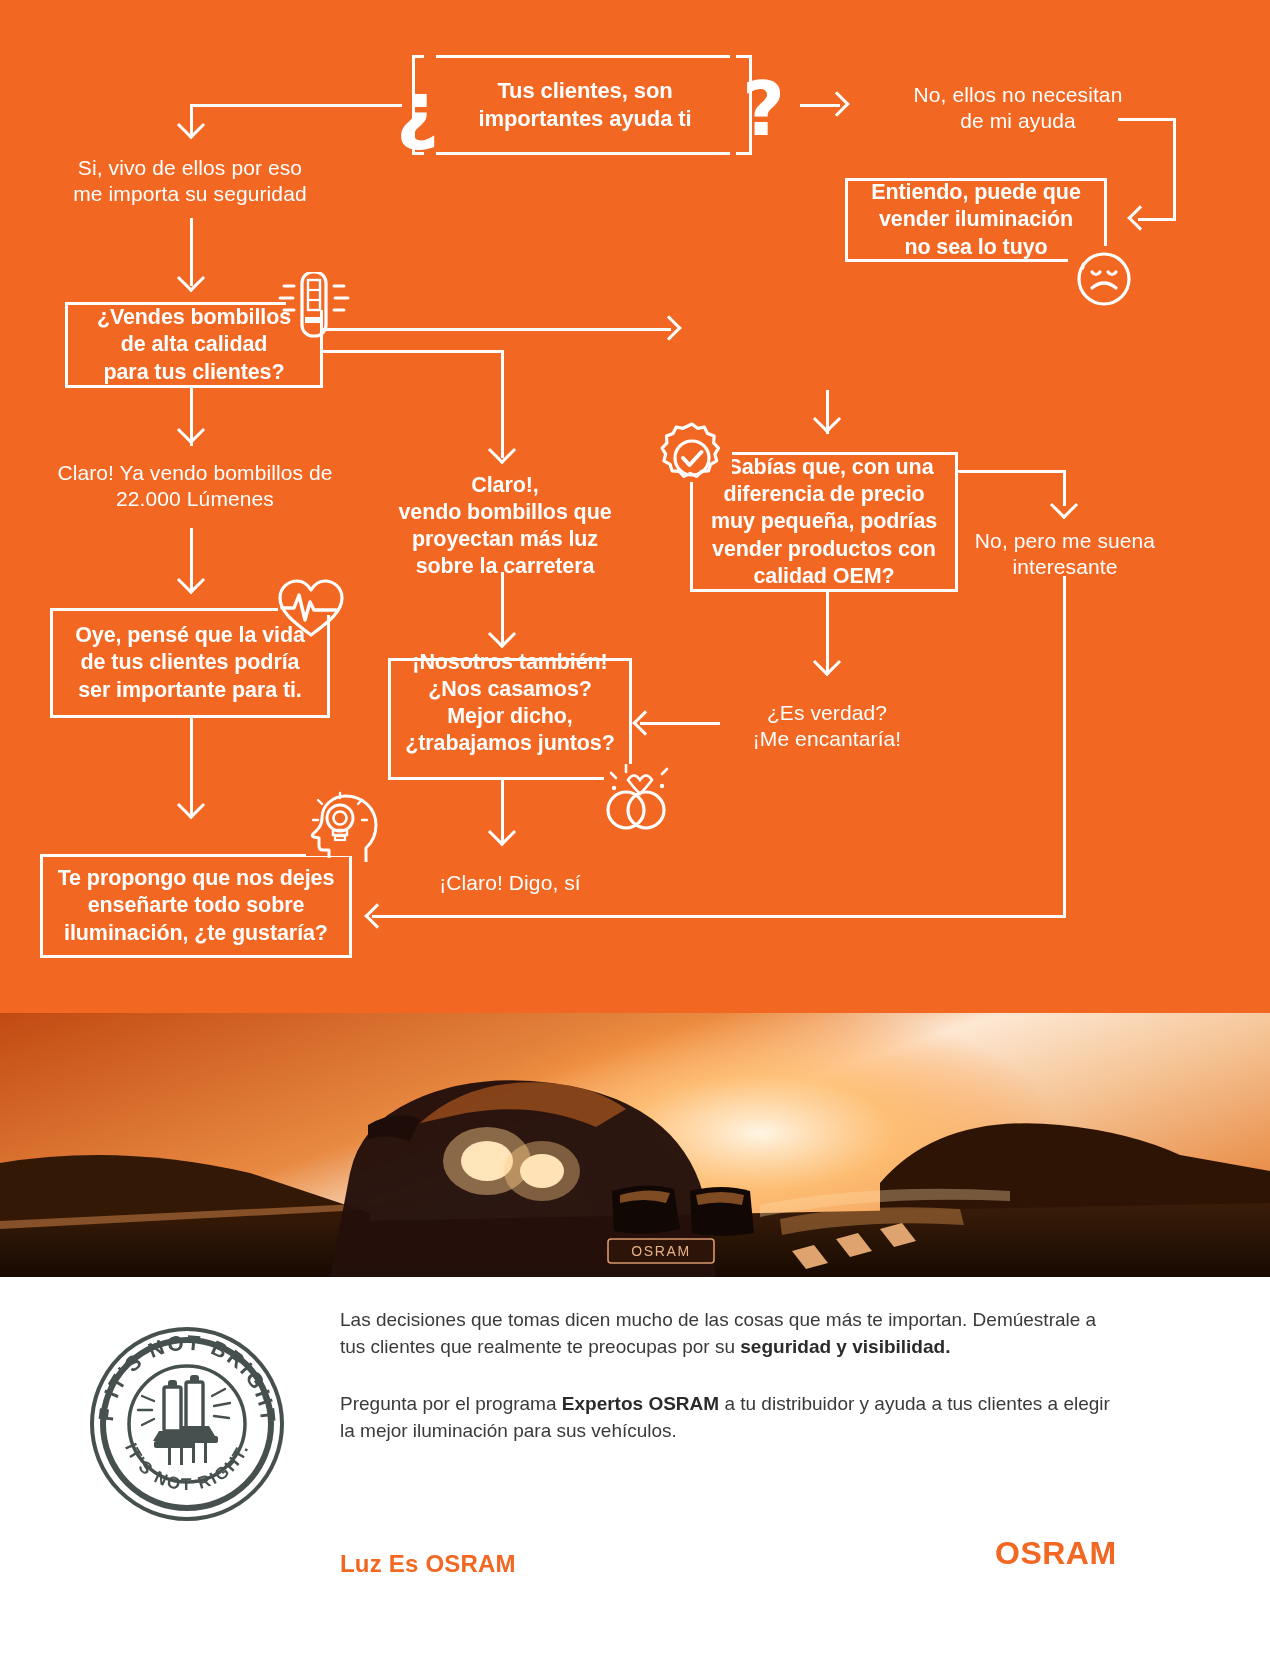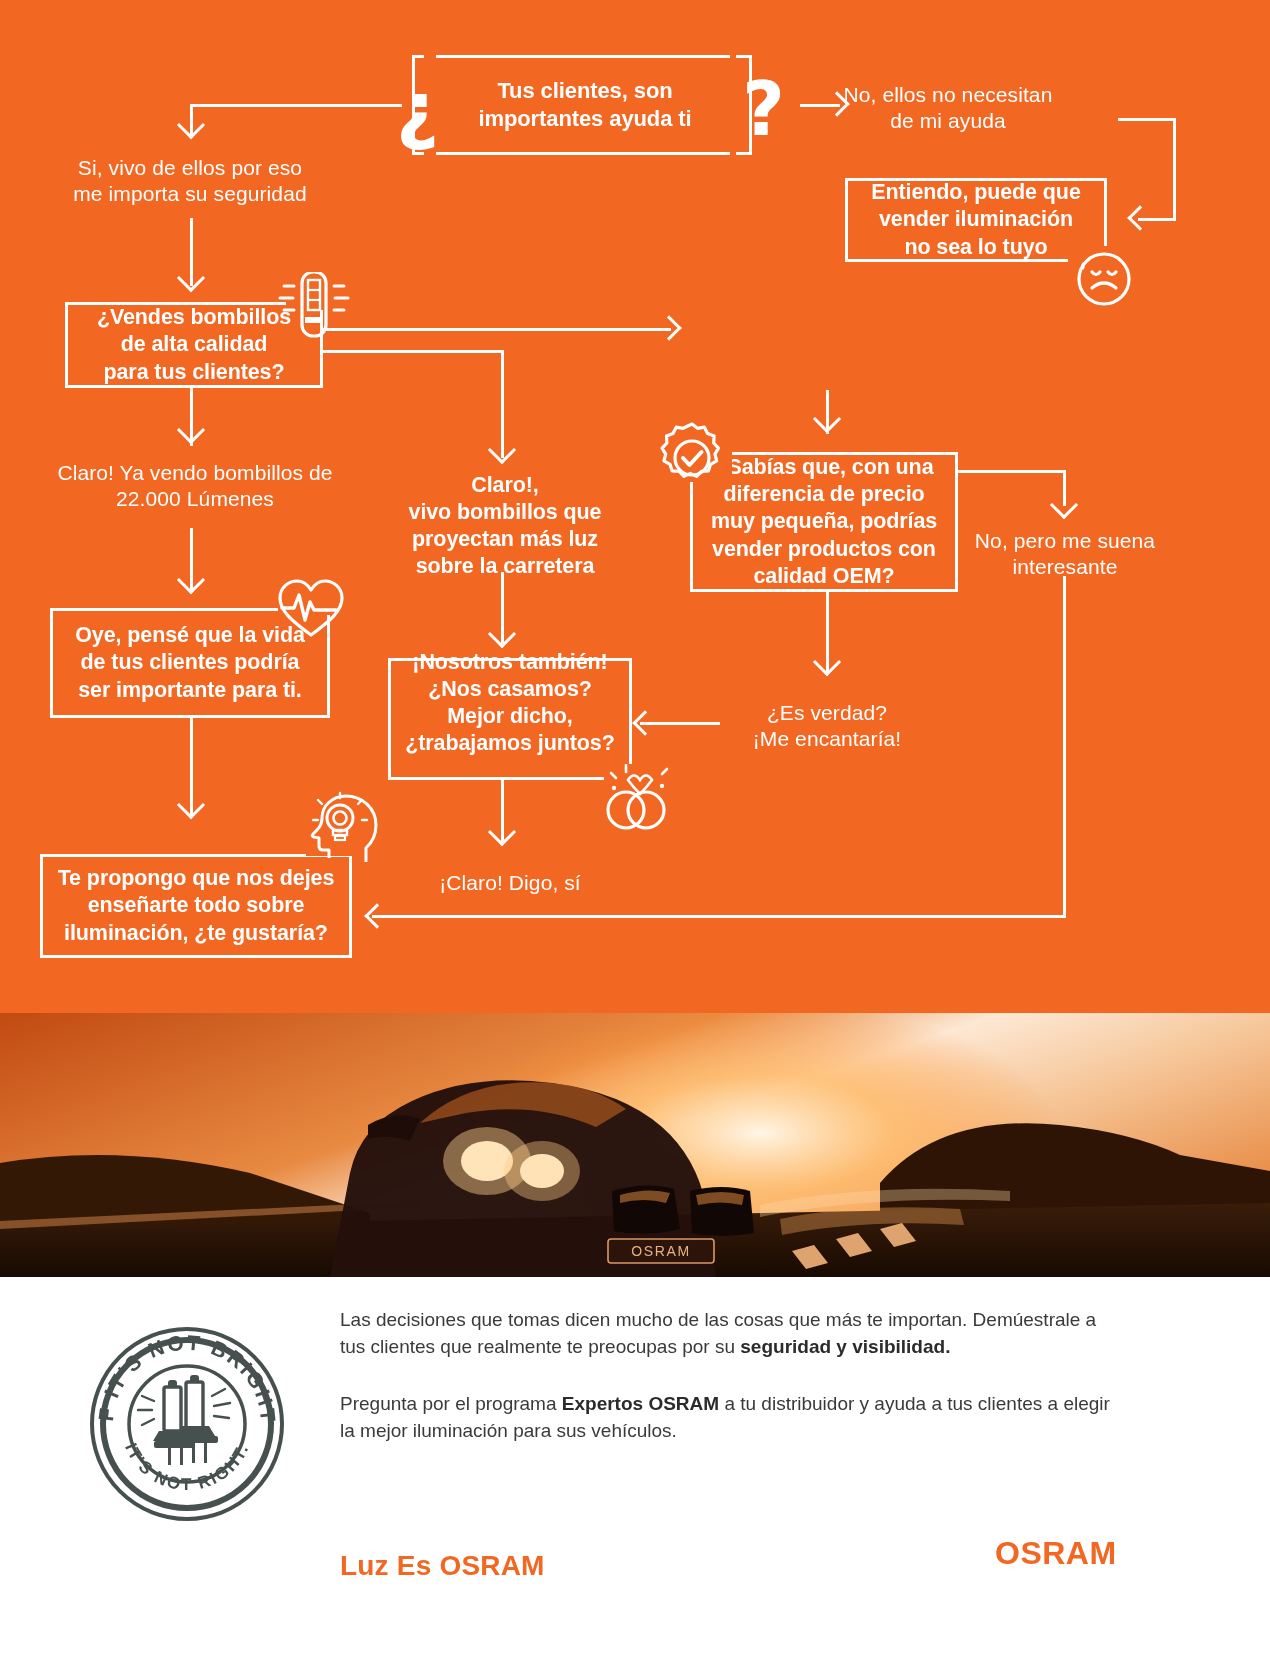--- a/index.html
+++ b/index.html
@@ -125,21 +125,21 @@
     line-height: 1.42;
     font-family: "Liberation Sans", sans-serif;
   }
   .footer-copy p { margin-bottom: 30px; }
   .footer-copy b { font-weight: 700; color: #2b2b2b; }
   .tagline {
     position: absolute;
     left: 340px; top: 273px;
     color: #F26722;
     font-weight: 700;
-    font-size: 28px;
+    font-size: 24px;
     letter-spacing: .2px;
   }
   .osram-logo {
     position: absolute;
     left: 995px; top: 258px;
     color: #F26722;
     font-weight: 700;
     font-size: 32px;
     letter-spacing: .5px;
   }
@@ -176,21 +176,21 @@
 
     <div class="node plain" style="left:40px; top:155px; width:300px; white-space:pre-line;">Si, vivo de ellos por eso
 me importa su seguridad</div>
 
     <div class="ln v" style="left:190px; top:218px; height:68px;"></div>
     <div class="arw arw-d" style="left:181px; top:268px;"></div>
 
     <div class="ln h" style="left:800px; top:104px; width:40px;"></div>
     <div class="arw arw-r" style="left:828px; top:95px;"></div>
 
-    <div class="node plain" style="left:816px; top:82px; width:264px; white-space:pre-line;">No, ellos no necesitan
+    <div class="node plain" style="left:886px; top:82px; width:264px; white-space:pre-line;">No, ellos no necesitan
 de mi ayuda</div>
 
     <div class="ln h" style="left:1118px; top:118px; width:58px;"></div>
     <div class="ln v" style="left:1173px; top:118px; height:102px;"></div>
     <div class="ln h" style="left:1138px; top:218px; width:38px;"></div>
     <div class="arw arw-l" style="left:1131px; top:209px;"></div>
 
     <div class="boxframe" style="left:845px; top:178px; width:262px; height:84px;"></div>
     <div class="node boxed" style="left:853px; top:182px; width:246px; height:76px; flex-direction:column; white-space:pre-line;">Entiendo, puede que
 vender iluminación
@@ -237,21 +237,21 @@
     <div class="arw arw-d" style="left:181px; top:420px;"></div>
 
     <div class="node plain" style="left:30px; top:460px; width:330px; white-space:pre-line;">Claro! Ya vendo bombillos de
 22.000 Lúmenes</div>
 
     <div class="ln h" style="left:323px; top:350px; width:181px;"></div>
     <div class="ln v" style="left:501px; top:350px; height:108px;"></div>
     <div class="arw arw-d" style="left:492px; top:440px;"></div>
 
     <div class="node boxed" style="left:380px; top:472px; width:250px; flex-direction:column; white-space:pre-line;">Claro!,
-vivo bombillos que
+vendo bombillos que
 proyectan más luz
 sobre la carretera</div>
 
     <div class="ln v" style="left:826px; top:390px; height:44px;"></div>
     <div class="arw arw-d" style="left:817px; top:409px;"></div>
 
     <div class="boxframe" style="left:690px; top:452px; width:268px; height:140px;"></div>
     <div class="node boxed" style="left:697px; top:456px; width:254px; height:132px; flex-direction:column; white-space:pre-line;">¿Sabías que, con una
 diferencia de precio
 muy pequeña, podrías

